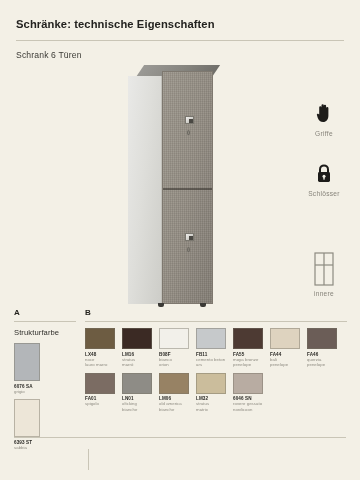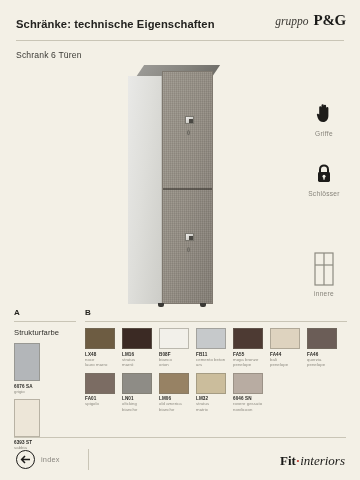--- a/index.html
+++ b/index.html
@@ -118,24 +118,20 @@
   }
   #fit-logo b { font-weight: bold; }
   #fit-logo i { font-style: italic; }
   #fit-dot { color: #c0392b; font-weight: bold; }
 </style>
 </head>
 <body>
 
 <div id="header">
   <div id="page-title">Schränke: technische Eigenschaften</div>
-  <div id="brand">
-    <span id="brand-gruppo">gruppo</span>
-    <span id="brand-pg">P&amp;G</span>
-  </div>
   <div id="header-rule"></div>
 </div>
 
 <div id="subtitle">Schrank 6 Türen</div>
 
 <div id="stage">
   <div class="cab">
     <div class="cab-top"></div>
     <div class="cab-side"></div>
     <div class="cab-front">
@@ -278,29 +274,18 @@
         <div class="sw-code">6046 SN</div>
         <div class="sw-desc" style="white-space: pre-line;">rovere gessato
 nordicoon</div>
       </div>
     </div>
 </div>
 
 <div id="bottom-rule"></div>
 <div id="bottom">
 
-  <div class="navbtn navbtn-1">
-    <span class="nav-circle">
-      <svg width="11" height="11" viewBox="0 0 11 11">
-        <path d="M10 5.5H2M5 2 1.6 5.5 5 9" fill="none" stroke="#1d1c1a" stroke-width="1.5"></path>
-      </svg>
-    </span>
-    <span class="nav-label">index</span>
-  </div>
 
   <div id="nav-divider"></div>
 
 
-  <div id="fit-logo">
-    <b>Fit</b><span id="fit-dot">·</span><i>interiors</i>
-  </div>
 
 </div>
 
 </body></html>

